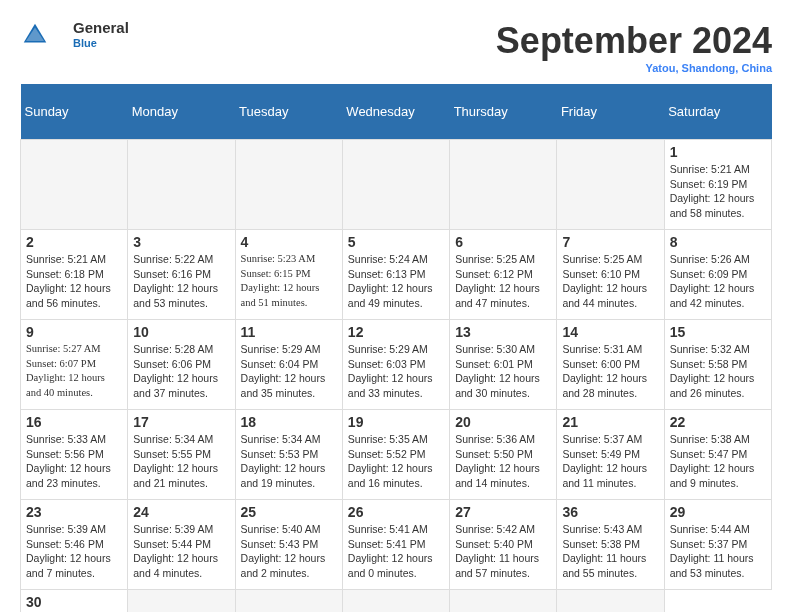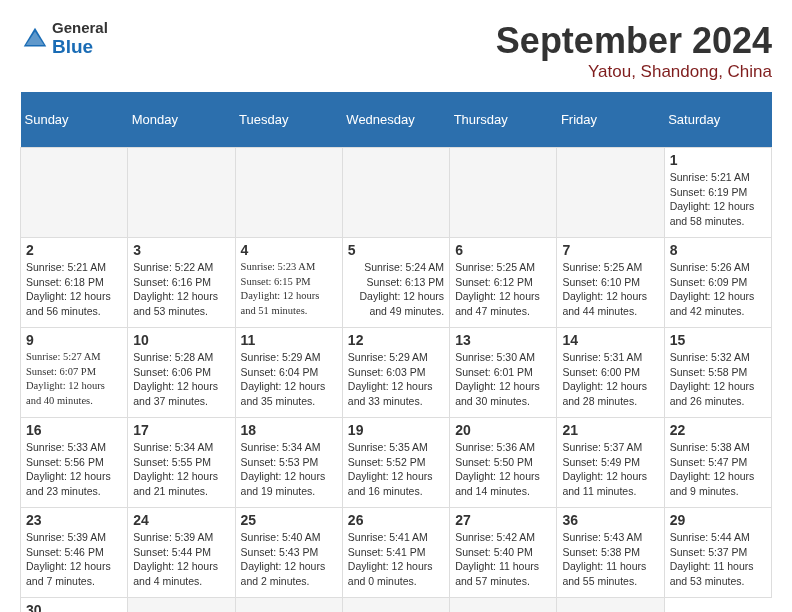--- a/index.html
+++ b/index.html
@@ -11,53 +11,54 @@
       padding: 20px;
     }
     .header {
       display: flex;
       justify-content: space-between;
       align-items: flex-start;
       margin-bottom: 10px;
     }
     .logo {
       display: flex;
-      align-items: center;
-      gap: 2px;
+      align-items: flex-start;
+      gap: 23px;
     }
     .logo-text {
       display: flex;
       flex-direction: column;
       line-height: 1.1;
     }
     .logo-general {
       font-size: 15px;
       font-weight: bold;
       color: #333;
     }
     .logo-blue {
-      font-size: 19px;
+      font-size: 11px;
       font-weight: bold;
       color: #1a6cb5;
     }
     .logo-icon {
       width: 30px;
       height: 30px;
     }
     .title-block {
       text-align: right;
     }
     .month-title {
       font-size: 36px;
       font-weight: bold;
       color: #333;
     }
     .subtitle {
-      font-size: 17px;
-      color: #7f1d1d;
+      font-size: 11px;
+      color: #3b82f6;
+      font-weight: bold;
     }
     table {
       width: 100%;
       border-collapse: collapse;
       font-size: 11px;
     }
     th {
       background-color: #2c6fad;
       color: #fff;
       padding: 20px 4px;
@@ -154,21 +155,21 @@
         </td>
         <td>
           <span class="day-num">4</span>
           <div class="day-info" style="white-space: pre-line; font-family: Liberation Serif, serif;">Sunrise: 5:23 AM
 Sunset: 6:15 PM
 Daylight: 12 hours
 and 51 minutes.</div>
         </td>
         <td>
           <span class="day-num">5</span>
-          <div class="day-info" style="white-space: pre-line; text-align: right;">Sunrise: 5:24 AM
+          <div class="day-info" style="white-space: pre-line;">Sunrise: 5:24 AM
 Sunset: 6:13 PM
 Daylight: 12 hours
 and 49 minutes.</div>
         </td>
         <td>
           <span class="day-num">6</span>
           <div class="day-info" style="white-space: pre-line;">Sunrise: 5:25 AM
 Sunset: 6:12 PM
 Daylight: 12 hours
 and 47 minutes.</div>

